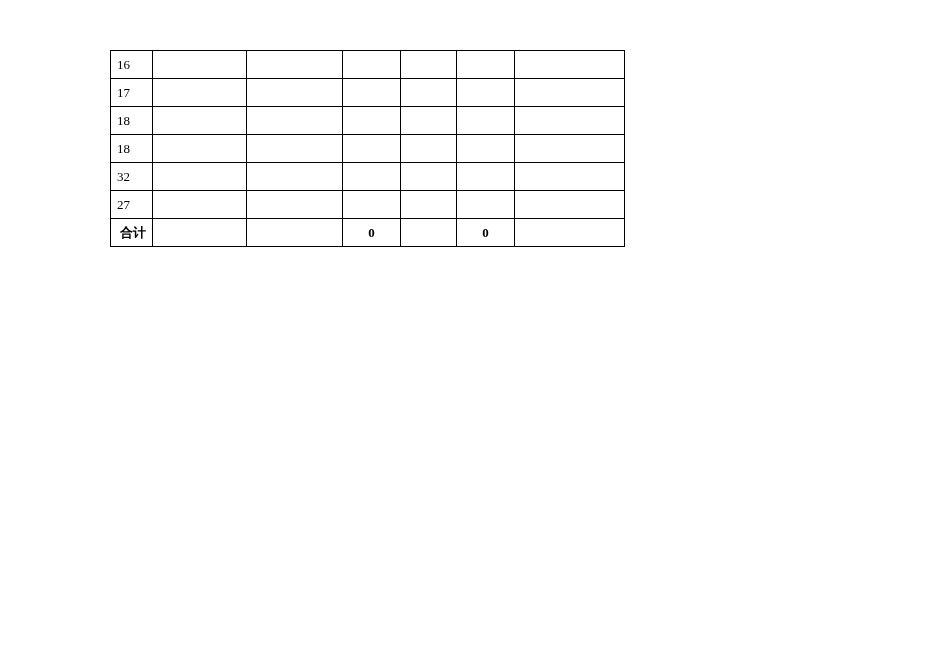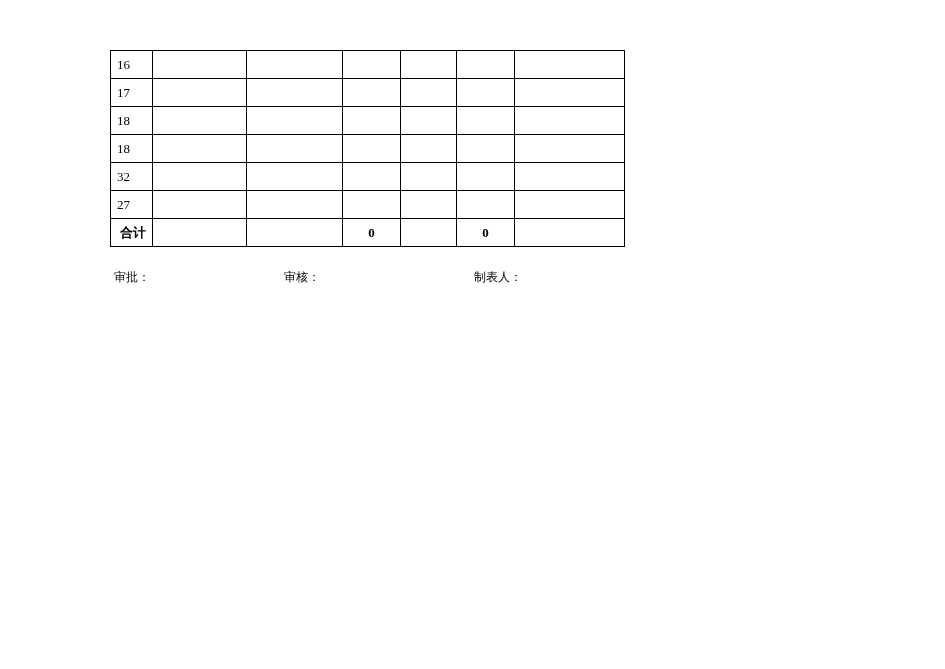--- a/index.html
+++ b/index.html
@@ -113,18 +113,13 @@
         <td class="c1"></td>
         <td class="c2"></td>
         <td class="c3">0</td>
         <td class="c4"></td>
         <td class="c5">0</td>
         <td class="c6"></td>
       </tr>
     </tbody>
   </table>
 
-  <div class="sig-row">
-    <span class="sig sig-approve">审批：</span>
-    <span class="sig sig-review">审核：</span>
-    <span class="sig sig-preparer">制表人：</span>
-  </div>
 </div>
 
 </body></html>

